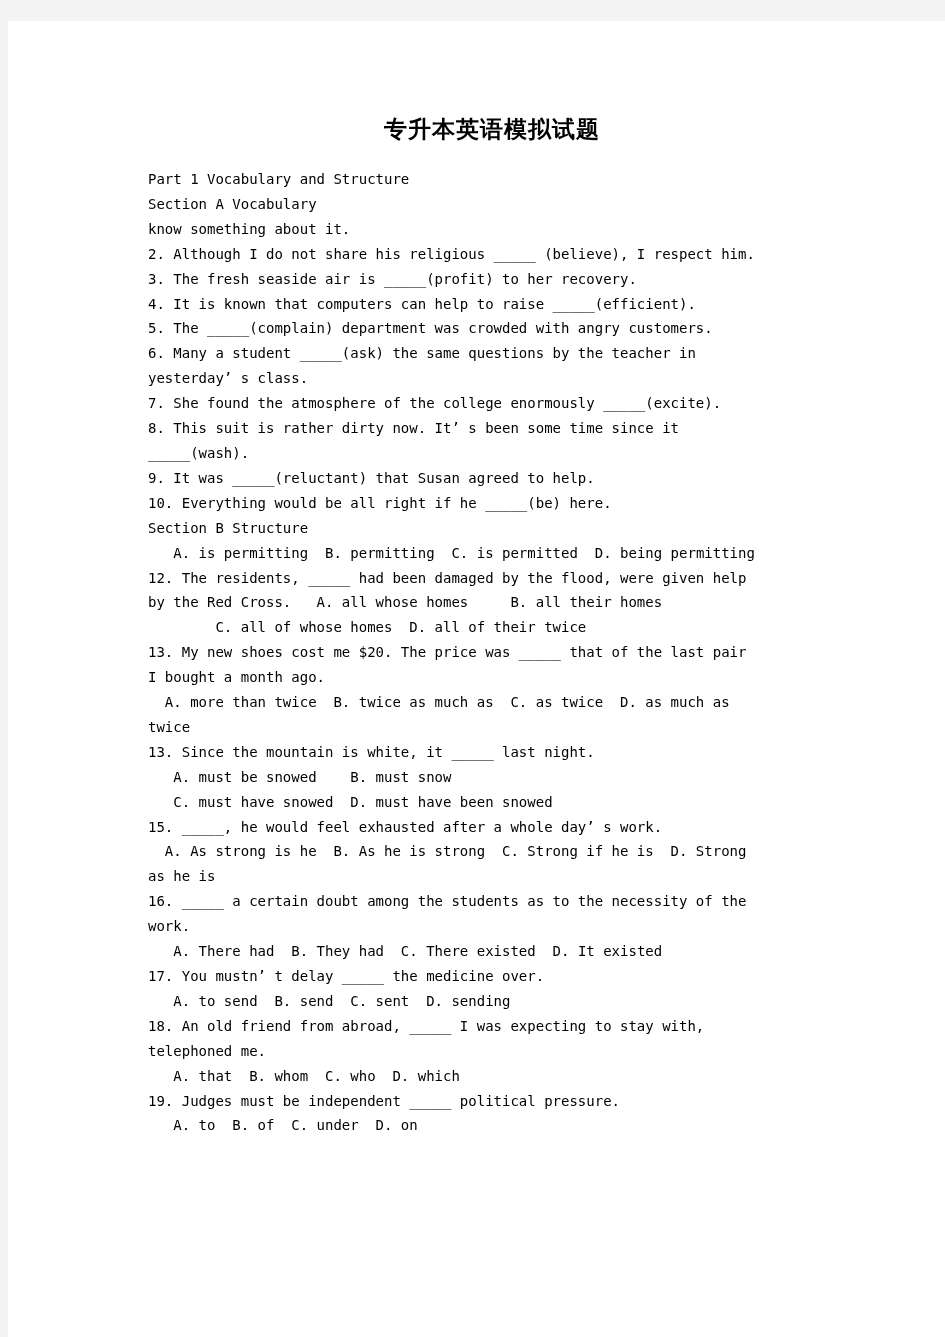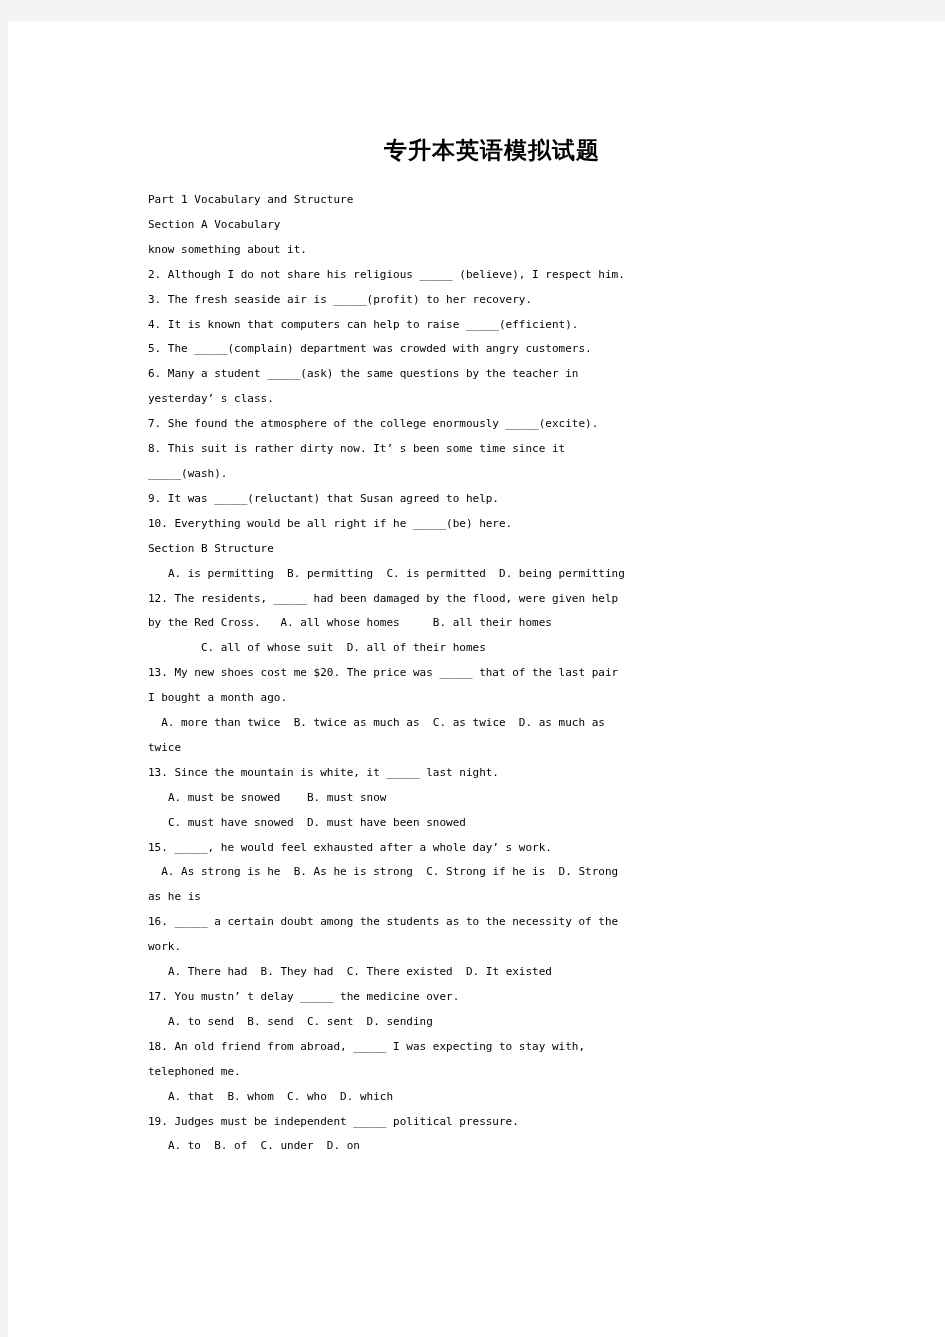--- a/index.html
+++ b/index.html
@@ -23,37 +23,37 @@
     width: 937px;
     height: 1316px;
     background: #ffffff;
     box-sizing: border-box;
   }
 
   
   #content {
     position: absolute;
     left: 140px;
-    top: 114px;
+    top: 93px;
     width: 688px;
   }
 
   #doc-title {
     text-align: center;
     font-family: "DejaVu Serif", serif;
     font-size: 23px;
     font-weight: bold;
     color: #000;
     margin: 0 0 22px 0;
     letter-spacing: 1px;
   }
 
   .line {
     font-family: "DejaVu Sans Mono", monospace;
-    font-size: 11px;
+    font-size: 14px;
     line-height: 24.9px;
     color: #000;
     white-space: pre-wrap;
     margin: 0;
     letter-spacing: 0px;
   }
 </style>
 </head>
 <body>
 
@@ -72,21 +72,21 @@
         <p class="line">yesterday’ s class.</p>
         <p class="line">7. She found the atmosphere of the college enormously _____(excite).</p>
         <p class="line">8. This suit is rather dirty now. It’ s been some time since it</p>
         <p class="line">_____(wash).</p>
         <p class="line">9. It was _____(reluctant) that Susan agreed to help.</p>
         <p class="line">10. Everything would be all right if he _____(be) here.</p>
         <p class="line">Section B Structure</p>
         <p class="line">   A. is permitting  B. permitting  C. is permitted  D. being permitting</p>
         <p class="line">12. The residents, _____ had been damaged by the flood, were given help</p>
         <p class="line">by the Red Cross.   A. all whose homes     B. all their homes</p>
-        <p class="line">        C. all of whose suit  D. all of their homes</p>
+        <p class="line">        C. all of whose homes  D. all of their twice</p>
         <p class="line">13. My new shoes cost me $20. The price was _____ that of the last pair</p>
         <p class="line">I bought a month ago.</p>
         <p class="line">  A. more than twice  B. twice as much as  C. as twice  D. as much as</p>
         <p class="line">twice</p>
         <p class="line">13. Since the mountain is white, it _____ last night.</p>
         <p class="line">   A. must be snowed    B. must snow</p>
         <p class="line">   C. must have snowed  D. must have been snowed</p>
         <p class="line">15. _____, he would feel exhausted after a whole day’ s work.</p>
         <p class="line">  A. As strong is he  B. As he is strong  C. Strong if he is  D. Strong</p>
         <p class="line">as he is</p>

